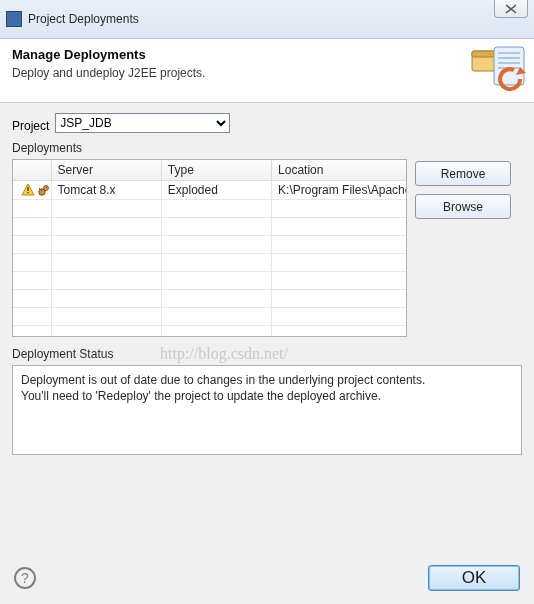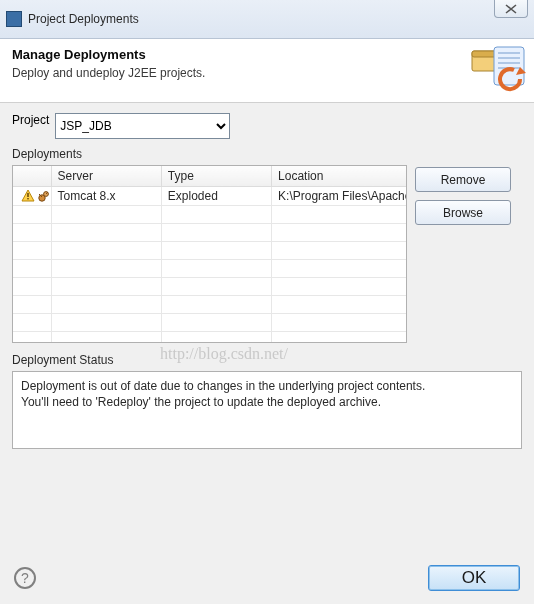--- a/index.html
+++ b/index.html
@@ -67,27 +67,27 @@
     top: 6px;
     width: 58px; height: 50px;
   }
 
   .body {
     padding: 10px 12px 0 12px;
   }
 
   .row-project {
     display: flex;
-    align-items: flex-start;
+    align-items: flex-end;
     gap: 6px;
     margin-bottom: 8px;
   }
   .row-project select {
     width: 175px;
-    height: 26px;
+    height: 20px;
     border: 1px solid #7a8a9a;
     background: #fff;
     font-family: inherit;
     font-size: 12px;
   }
 
   .section-label { margin: 4px 0 4px 0; color: #2a2a2a; }
 
   .deploy-area {
     display: flex;
@@ -178,21 +178,21 @@
     font-family: inherit;
     font-size: 12px;
     color: #222;
     cursor: pointer;
   }
 
   .status-wrap { margin-top: 10px; }
   .status-box {
     border: 1px solid #b0b0b0;
     background: #fff;
-    height: 78px;
+    height: 90px;
     padding: 6px 8px;
     overflow-y: scroll;
     color: #2a2a2a;
     line-height: 1.35;
   }
 
   .footer {
     position: absolute;
     left: 0; right: 0; bottom: 0;
     height: 52px;

